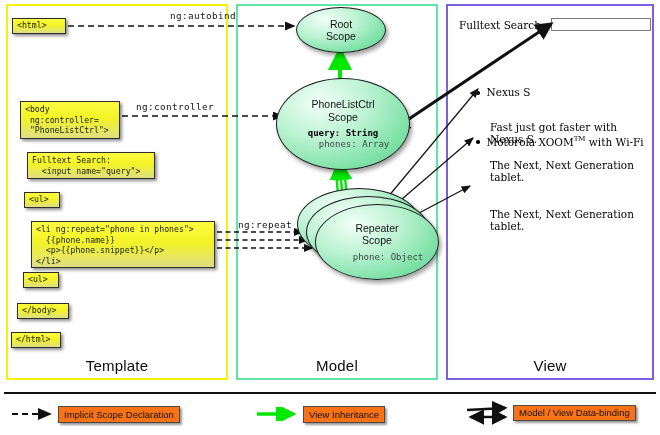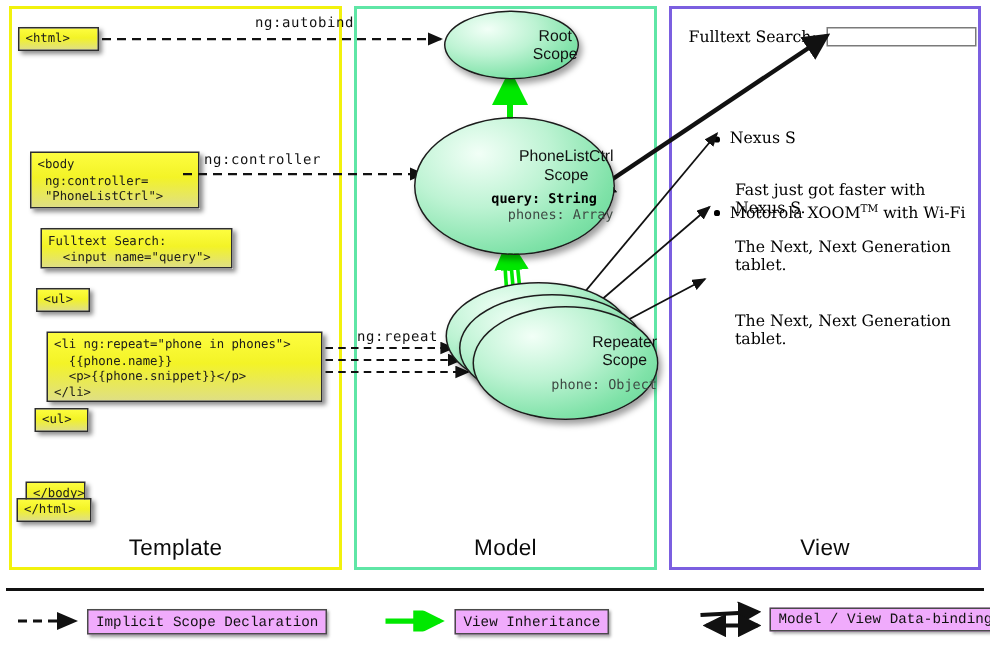--- a/index.html
+++ b/index.html
@@ -38,21 +38,21 @@
     position:absolute;font-family:"DejaVu Sans Mono","Liberation Mono",monospace;
     font-size:9.3px;color:#111;letter-spacing:.4px;white-space:nowrap;
   }
 
   
   .scope{
     position:absolute;border-radius:50%;
     border:1.3px solid #1c1c1c;
     background:radial-gradient(ellipse at 32% 26%, #f2fff7 0%, #bdf3d3 38%, #7fe2a8 72%, #5ccf91 100%);
     box-shadow:2px 3px 4px rgba(0,0,0,.38);
-    display:flex;flex-direction:column;align-items:flex-end;justify-content:center;
+    display:flex;flex-direction:column;align-items:center;justify-content:center;
     text-align:center;color:#111;
   }
   .scope .ttl{font-size:10.5px;line-height:12.5px;}
   .scope .props{font-family:"DejaVu Sans Mono","Liberation Mono",monospace;
                 font-size:9px;line-height:11px;margin-top:5px;}
   .scope .props b{font-weight:bold;color:#000;}
   .scope .props .dim{color:#3f4a44;padding-left:22px;}
 
   
   .view-inner{position:absolute;left:0;top:0;width:100%;height:100%;
@@ -63,55 +63,55 @@
   .bullet-item{position:absolute;left:28px;display:flex;align-items:flex-start;gap:7px;font-size:10.5px;}
   .bullet-dot{width:3.5px;height:3.5px;border-radius:50%;background:#000;margin-top:5px;flex:none;}
   .snippet{position:absolute;left:42px;font-size:10.5px;}
   .tm{font-size:7px;vertical-align:super;letter-spacing:0;}
 
   
   #divider{position:absolute;left:4px;top:392px;width:652px;height:2px;background:#111;}
   #legend{position:absolute;left:0;top:398px;width:660px;height:37px;}
   .lg-item{position:absolute;display:flex;align-items:center;}
   .lg-box{
-    border:1.5px solid #4a4a4a;background:#f0abfc;
+    border:1.5px solid #4a4a4a;background:#f97316;
     box-shadow:1.5px 1.5px 2px rgba(0,0,0,.4);
     font-size:9.5px;color:#111;padding:1.5px 5px 2px 5px;white-space:nowrap;
-    font-family:Liberation Mono, monospace;
+    font-family:Liberation Sans, sans-serif;
   }
   .lg-svg{flex:none;}
 </style>
 </head>
 <body>
 
 <div id="root">
 
   <div class="col template">
     <div class="col-label">Template</div>
   </div>
 
   <div class="codebox" style="left:12px;top:18px;width:54px;height:16px;display:flex;align-items:center;">&lt;html&gt;</div>
 
-  <div class="codebox" style="left:20px;top:101px;width:113px;height:38px;">&lt;body
+  <div class="codebox" style="left:20px;top:101px;width:100px;height:38px;">&lt;body
  ng:controller=
  "PhoneListCtrl"&gt;</div>
 
   <div class="codebox" style="left:27px;top:152px;width:128px;height:27px;">Fulltext Search:
   &lt;input name="query"&gt;</div>
 
   <div class="codebox" style="left:24px;top:192px;width:36px;height:16px;display:flex;align-items:center;">&lt;ul&gt;</div>
 
   <div class="codebox" style="left:31px;top:221px;width:184px;height:47px;">&lt;li ng:repeat="phone in phones"&gt;
   {{phone.name}}
   &lt;p&gt;{{phone.snippet}}&lt;/p&gt;
 &lt;/li&gt;</div>
 
   <div class="codebox" style="left:23px;top:272px;width:36px;height:16px;display:flex;align-items:center;">&lt;ul&gt;</div>
 
-  <div class="codebox" style="left:17px;top:303px;width:40px;height:16px;display:flex;align-items:center;margin-top:18px;">&lt;/body&gt;</div>
+  <div class="codebox" style="left:17px;top:303px;width:52px;height:16px;display:flex;align-items:center;">&lt;/body&gt;</div>
 
   <div class="codebox" style="left:11px;top:332px;width:50px;height:16px;display:flex;align-items:center;">&lt;/html&gt;</div>
 
   <div class="col model">
     <div class="col-label">Model</div>
   </div>
 
   <div class="col view">
     <div class="view-inner">
 

